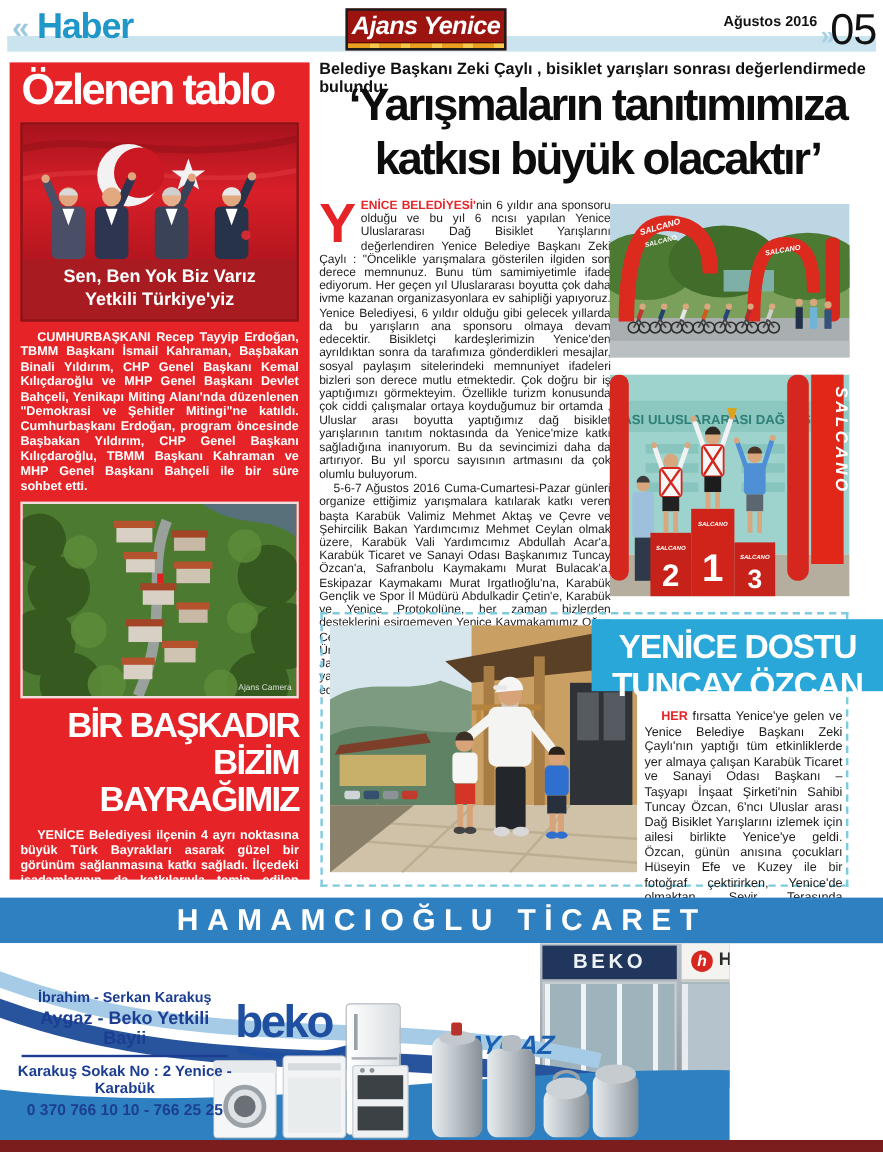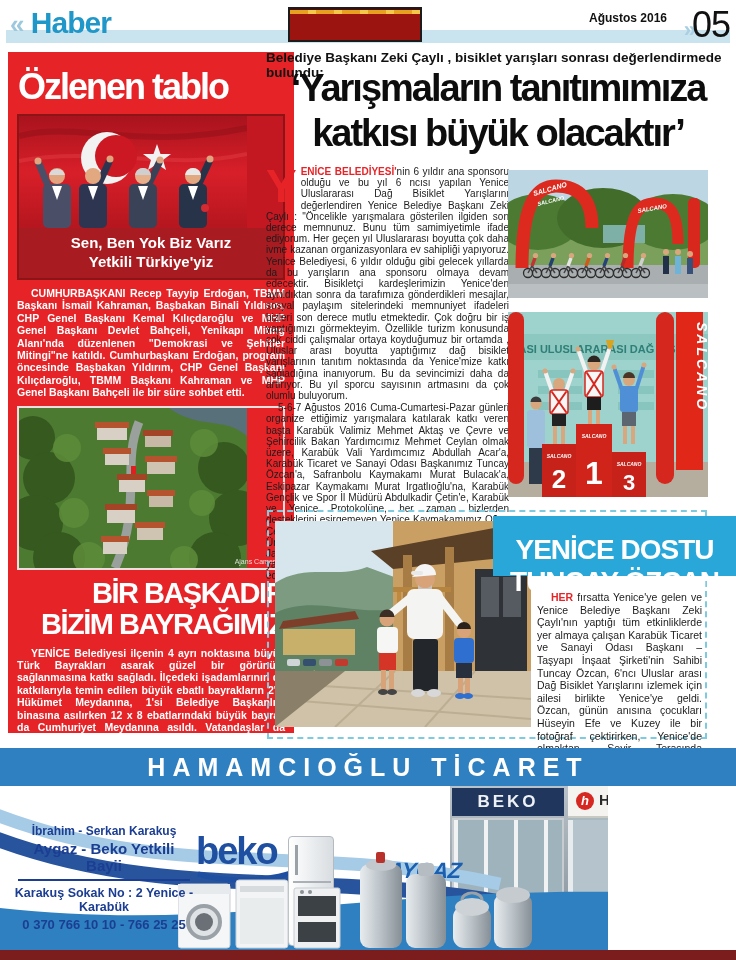--- a/index.html
+++ b/index.html
@@ -7,26 +7,26 @@
   .page { position:relative; width:736px; height:960px; background:#fff; margin:0 auto; overflow:hidden; }
   .abs { position:absolute; }
 
   
   .band { left:6px; top:30px; width:724px; height:13px; background:#c9e3ef; }
   .haber { left:10px; top:6px; font-size:30px; font-weight:bold; color:#1f97c9; letter-spacing:-1px; }
   .haber .chev { color:#9cc9de; font-weight:bold; font-size:26px; }
   .logo { left:288px; top:7px; width:134px; height:35px; background:#9b140f; border:2px solid #1c1c1c; text-align:center; }
   .logo .logo-text { color:#fff; font-style:italic; font-weight:bold; font-size:21px; line-height:26px; letter-spacing:-0.5px; }
   .logo .logo-strip { height:5px; background:repeating-linear-gradient(90deg,#e8a020 0 18px,#f5c84a 18px 26px); border-top:1px solid #5a0a08; }
-  .date { right:69px; top:11px; font-size:12px; font-weight:bold; color:#111; }
+  .date { right:55px; top:11px; font-size:12px; font-weight:bold; color:#111; }
   .chev-right { right:40px; top:17px; font-size:22px; font-weight:bold; color:#a9cfe2; }
   .pagenum { right:6px; top:4px; font-size:36px; color:#111; letter-spacing:-1px; }
 
   
-  .redcol { left:8px; top:52px; width:286px; height:681px; background:#e62428; padding:12px 9px; }
+  .redcol { left:8px; top:52px; width:250px; height:681px; background:#e62428; padding:0 9px; }
   .redcol h1 { color:#fff; font-size:36px; font-weight:bold; letter-spacing:-2px; margin:2px 0 6px 1px; }
   .photo-frame { border:2px solid #8c1416; background:#c31722; }
   .flag-caption { background:#a81b20; color:#fff; font-weight:bold; font-size:15px; text-align:center; padding:5px 2px 7px; line-height:19px; }
   .red-body { color:#fff; font-weight:bold; font-size:10.5px; line-height:12.4px; text-align:justify; text-indent:14px; margin-top:7px; }
   .aerial-frame { border:2px solid #f2dede; margin-top:7px; position:relative; }
   .photo-credit { position:absolute; right:4px; bottom:3px; color:rgba(255,255,255,.8); font-size:7px; }
   .red-title2 { color:#fff; font-size:29px; font-weight:bold; letter-spacing:-1.5px; text-align:right; line-height:31px; margin-top:8px; }
 
   
   .kicker { left:266px; top:50px; width:466px; font-size:13.5px; font-weight:bold; color:#111; }
@@ -36,21 +36,21 @@
   .leadbold { color:#e62428; font-weight:bold; }
   .para2 { text-indent:12px; margin-top:1px; }
 
   .photo3 { left:508px; top:170px; width:200px; height:128px; }
   .photo4 { left:508px; top:312px; width:200px; height:185px; }
   .photo3 svg, .photo4 svg, .photo5 svg, .flagbox svg, .aerialbox svg { display:block; }
 
   
   .dashedbox { left:267px; top:510px; width:440px; height:229px; border:2px dashed #7ecbe0; }
   .photo5 { left:275px; top:521px; width:256px; height:206px; }
-  .bluebox { left:493px; top:516px; width:243px; height:60px; background:#29a7d9; color:#fff; text-align:center; font-weight:bold; font-size:28px; letter-spacing:-1px; line-height:32px; padding-top:18px; }
+  .bluebox { left:493px; top:516px; width:243px; height:60px; background:#29a7d9; color:#fff; text-align:center; font-weight:bold; font-size:28px; letter-spacing:-1px; line-height:32px; padding-top:7px; }
   .tuncay-body { left:537px; top:591px; width:165px; font-size:10.5px; line-height:12.6px; color:#1c1c1c; text-align:justify; }
   .tuncay-body .lead { color:#e62428; font-weight:bold; }
   .tuncay-body p { text-indent:14px; }
 
   
   .ad-bar { left:0; top:748px; width:736px; height:38px; background:#2e80c1; color:#fff; text-align:center; font-size:25px; font-weight:bold; letter-spacing:7px; line-height:38px; }
   .ad-area { left:0; top:786px; width:608px; height:164px; background:#fff; overflow:hidden; }
   .ad-area > * { position:absolute; }
   .storefront { left:450px; top:0; width:286px; height:120px; background:linear-gradient(#b9c2c8,#8f9aa2); }
   .sf-beko-sign { position:absolute; left:2px; top:2px; width:112px; height:28px; background:#20365c; color:#eef2f6; font-weight:bold; font-size:17px; letter-spacing:3px; text-align:center; line-height:28px; }
@@ -78,20 +78,21 @@
   .bottom-strip { left:0; top:950px; width:736px; height:10px; background:#7c1d1d; }
 </style>
 </head>
 <body>
 
 <div class="page">
 
   <div class="abs band"></div>
   <div class="abs haber"><span class="chev">«</span> <span>Haber</span></div>
   <div class="abs logo">
+    <div class="logo-text">Ajans Yenice</div>
     <div class="logo-strip"></div>
   </div>
   <div class="abs date">Ağustos 2016</div>
   <div class="abs chev-right">»</div>
   <div class="abs pagenum">05</div>
 
   <div class="abs redcol">
     <h1>Özlenen tablo</h1>
 
     <div class="photo-frame flagbox">

